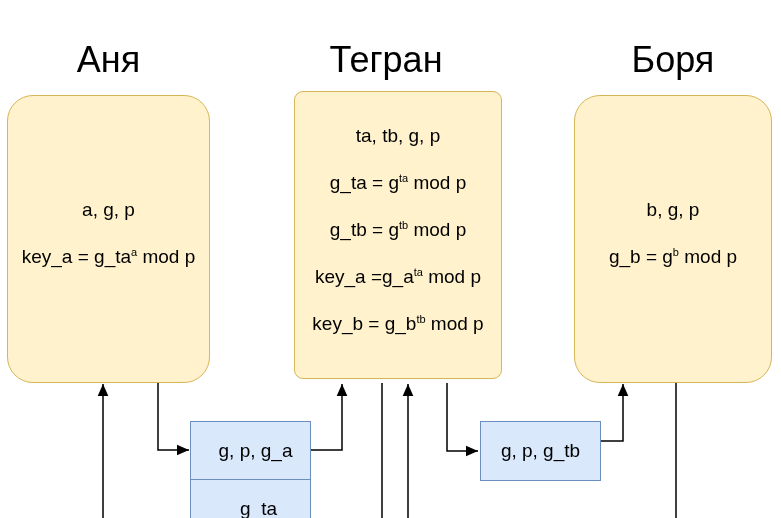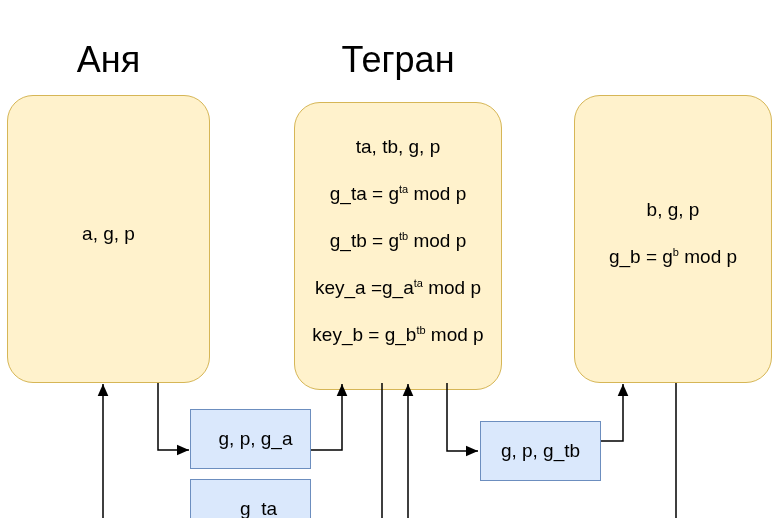--- a/index.html
+++ b/index.html
@@ -81,46 +81,48 @@
     stroke:var(--arrow);
     stroke-width:1.5;
   }
 </style>
 </head>
 <body>
 
 <div class="canvas">
 
   <div class="actor-title" style="left:7px;width:203px;">Аня</div>
-  <div class="actor-title" style="left:294px;width:208px;">Тегран</div>
+  <div class="actor-title" style="left:282px;width:208px;">Тегран</div>
+  <div class="actor-title" style="left:574px;width:198px;">Боря</div>
 
   <div class="actor-box" style="left:7px;top:57px;width:203px;height:288px;">
     <div class="actor-lines">
       <div class="actor-line"><span>a, g, p</span></div>
+      <div class="actor-line"><span>key_a = g_ta</span><sup>a</sup><span> mod p</span></div>
     </div>
   </div>
 
-  <div class="actor-box" style="left:294px;top:64px;width:208px;height:288px;">
+  <div class="actor-box" style="left:294px;top:53px;width:208px;height:288px;border-radius:9px;">
     <div class="actor-lines">
       <div class="actor-line"><span>ta, tb, g, p</span></div>
       <div class="actor-line"><span>g_ta = g</span><sup>ta</sup><span> mod p</span></div>
       <div class="actor-line"><span>g_tb = g</span><sup>tb</sup><span> mod p</span></div>
       <div class="actor-line"><span>key_a =g_a</span><sup>ta</sup><span> mod p</span></div>
       <div class="actor-line"><span>key_b = g_b</span><sup>tb</sup><span> mod p</span></div>
     </div>
   </div>
 
   <div class="actor-box" style="left:574px;top:57px;width:198px;height:288px;">
     <div class="actor-lines">
       <div class="actor-line"><span>b, g, p</span></div>
       <div class="actor-line"><span>g_b = g</span><sup>b</sup><span> mod p</span></div>
     </div>
   </div>
 
-  <div class="msg-box" style="left:190px;top:371px;padding-left:10px;">
+  <div class="msg-box" style="left:190px;top:383px;padding-left:10px;">
     <span class="msg-label">g, p, g_a</span>
   </div>
   <div class="msg-box" style="left:190px;top:441px;padding-left:16px;">
     <span class="msg-label">g_ta</span>
   </div>
   <div class="msg-box" style="left:480px;top:383px;">
     <span class="msg-label">g, p, g_tb</span>
   </div>
 
   <svg class="arrow-layer" width="781" height="518" viewBox="0 0 781 518" xmlns="http://www.w3.org/2000/svg">

